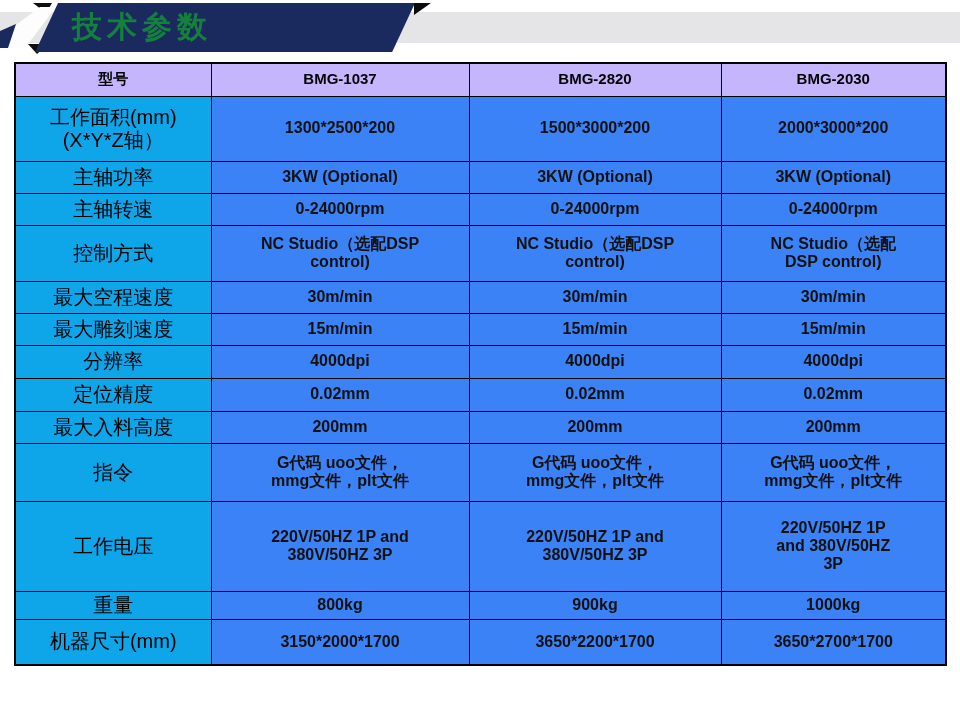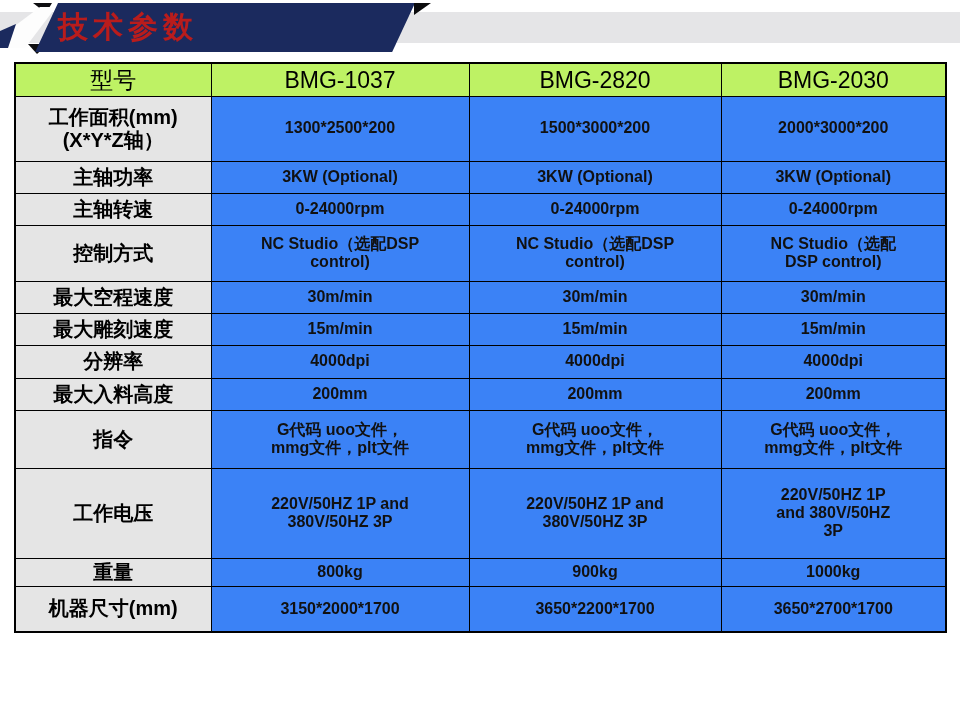--- a/index.html
+++ b/index.html
@@ -21,22 +21,22 @@
     position:absolute; left:58px; top:3px; width:357px; height:49px;
     background:#1b2a5e;
     transform:skewX(-25deg); transform-origin:0 0;
   }
   .banner-tip {
     position:absolute; left:414px; top:3px; width:0; height:0;
     border-top:12px solid #0b0b0d;
     border-right:17px solid transparent;
   }
   .banner-title {
-    position:absolute; left:58px; top:6px;
-    color:#b91c1c; font-size:30px; font-weight:bold; letter-spacing:5px;
+    position:absolute; left:72px; top:6px;
+    color:#15803d; font-size:30px; font-weight:bold; letter-spacing:5px;
     line-height:42px; white-space:nowrap;
   }
   .banner-logo { position:absolute; left:0; top:0; }
 
   
   .spec-table {
     position:absolute; left:14px; top:62px;
     width:931px;
     border-collapse:collapse;
     table-layout:fixed;
@@ -44,26 +44,26 @@
   }
   .spec-table th, .spec-table td {
     border:1px solid #000;
     text-align:center; vertical-align:middle;
     padding:0 4px;
     line-height:1.13;
     white-space:pre-line;
     overflow:hidden;
   }
   .spec-table thead th {
-    background:#bef264;
-    font-weight:normal; font-size:23px; color:#000;
+    background:#c4b5fd;
+    font-weight:bold; font-size:15px; color:#000;
   }
   .spec-table th.row-label {
-    background:#e5e5e5;
-    font-weight:bold; font-size:20px; color:#000;
+    background:#0ea5e9;
+    font-weight:normal; font-size:20px; color:#000;
   }
   .spec-table td {
     background:#3b82f6;
     font-weight:bold; font-size:16px; color:#111;
   }
 </style>
 </head>
 <body>
 
 <div class="banner">
@@ -134,20 +134,26 @@
       <td>15m/min</td>
       <td>15m/min</td>
       <td>15m/min</td>
     </tr>
     <tr style="height:33px">
       <th class="row-label">分辨率</th>
       <td>4000dpi</td>
       <td>4000dpi</td>
       <td>4000dpi</td>
     </tr>
+    <tr style="height:33px">
+      <th class="row-label">定位精度</th>
+      <td>0.02mm</td>
+      <td>0.02mm</td>
+      <td>0.02mm</td>
+    </tr>
     <tr style="height:32px">
       <th class="row-label">最大入料高度</th>
       <td>200mm</td>
       <td>200mm</td>
       <td>200mm</td>
     </tr>
     <tr style="height:58px">
       <th class="row-label">指令</th>
       <td>G代码 uoo文件，
 mmg文件，plt文件</td>

